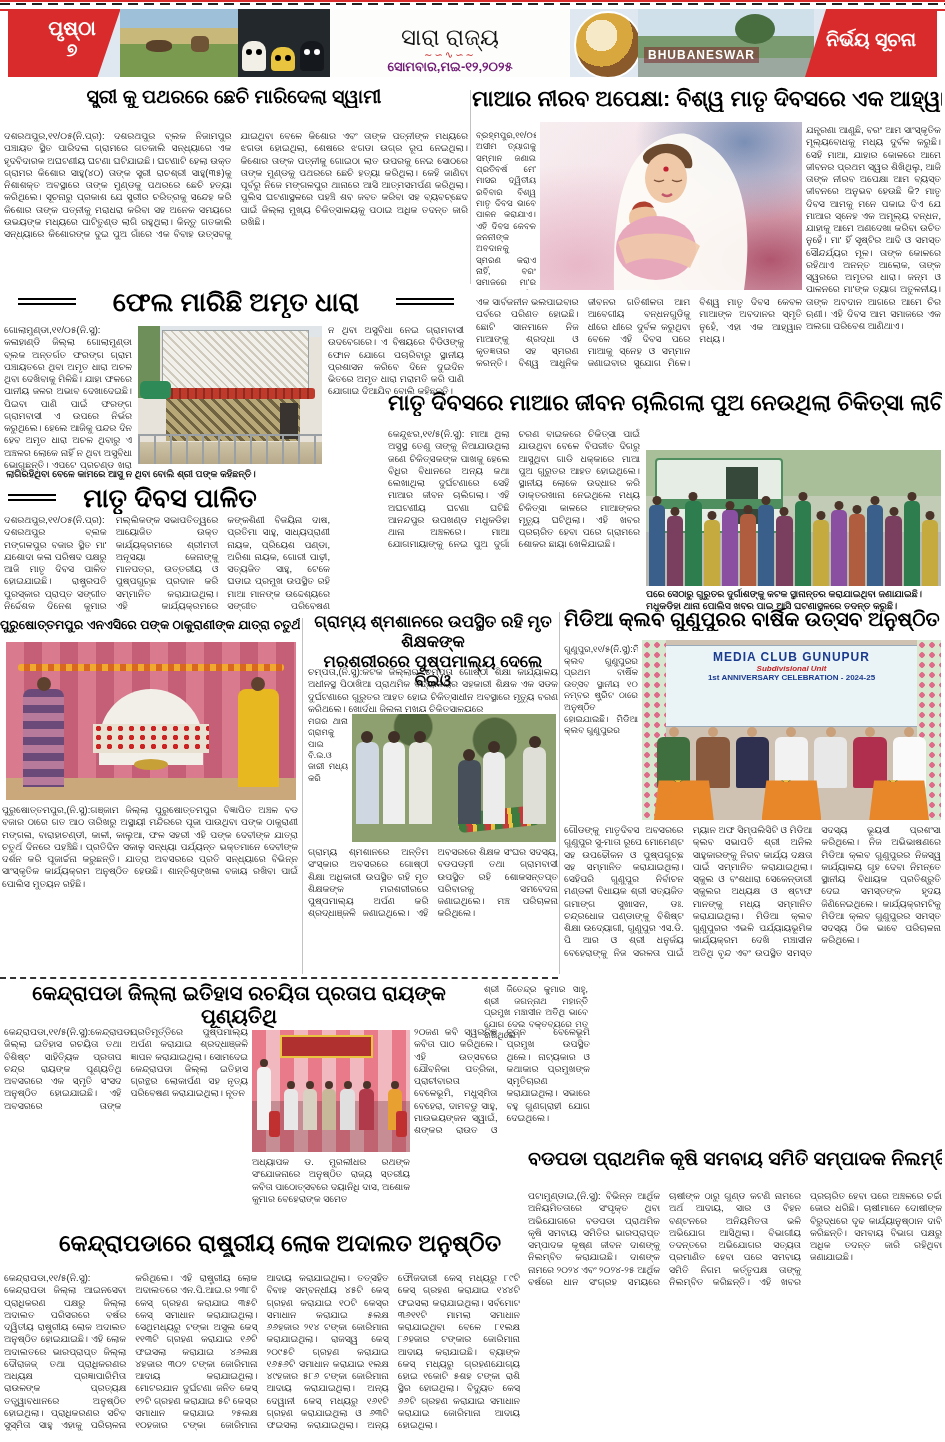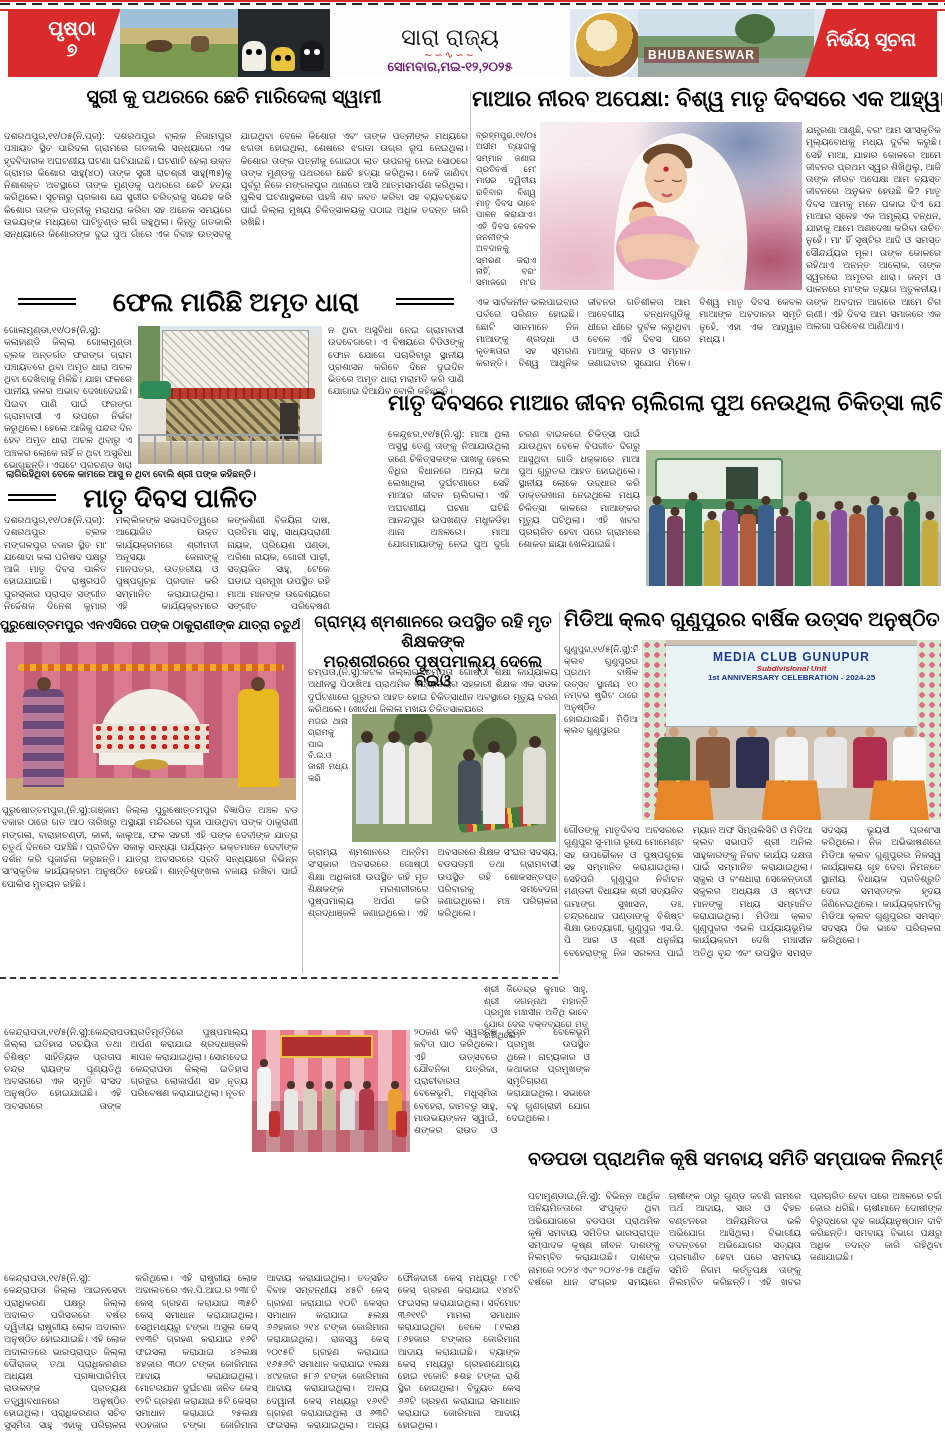--- a/index.html
+++ b/index.html
@@ -263,20 +263,21 @@
       <span class="person"></span>
         <span class="person"></span>
         <span class="person"></span>
         <span class="person"></span>
       <span class="person"></span>
         <span class="person"></span>
         <span class="person"></span>
         <span class="person"></span>
     </div>
   </div>
+  <div class="cap" style="left:646px;top:588px;width:295px;height:28px;">ପରେ ସେଠାରୁ ଗୁରୁତର ଦୁର୍ଗାଶଙ୍କୁ କଟକ ସ୍ଥାନାନ୍ତର କରାଯାଇଥିବା ଜଣାଯାଇଛି। ମଧୁକଡିହା ଥାନା ପୋଲିସ ଖବର ପାଇ ଆସି ଘଟଣାସ୍ଥଳରେ ତଦନ୍ତ କରୁଛି।</div>
 
   <div class="hl" style="left:0px;top:618px;width:300px;font-size:12.5px;">ପୁରୁଷୋତ୍ତମପୁର ଏନଏସିରେ ପଙ୍କ ଠାକୁରାଣୀଙ୍କ ଯାତ୍ରା ଚତୁର୍ଥ ଦିନରେ</div>
   <div class="hl" style="left:562px;top:608px;width:380px;font-size:20px;">ମିଡିଆ କ୍ଲବ ଗୁଣୁପୁରର ବାର୍ଷିକ ଉତ୍ସବ ଅନୁଷ୍ଠିତ</div>
   <div class="hl wrap" style="left:308px;top:612px;width:250px;font-size:16.5px;line-height:1.2;">
     <span>ଗ୍ରାମ୍ୟ ଶ୍ମଶାନରେ ଉପସ୍ଥିତ ରହି ମୃତ ଶିକ୍ଷକଙ୍କ</span><br>
     <span>ମରଶରୀରରେ ପୁଷ୍ପମାଲ୍ୟ ଦେଲେ ବିଇଓ</span>
   </div>
   <div class="vsep" style="left:302px;top:618px;height:356px;"></div>
   <div class="vsep" style="left:559px;top:612px;height:362px;"></div>
 
@@ -323,35 +324,38 @@
         <span class="m-man mm7"></span>
     </div>
     <div class="m-table mt1"></div>
     <div class="m-table mt2"></div>
     <div class="m-table mt3"></div>
   </div>
   <div class="art cols3" style="left:564px;top:824px;width:377px;height:322px;">ଗୌଡଙ୍କୁ ମାତୃଦିବସ ଅବସରରେ ଗୁଣୁପୁର ସୁ-ମାତା ରୂପେ ମୋମେଣ୍ଟ ସହ ଉପଢୌକନ ଓ ପୁଷ୍ପଗୁଚ୍ଛ ସହ ସମ୍ମାନିତ କରାଯାଇଥିଲା। ସେହିପରି ଗୁଣୁପୁର ନିର୍ବାଚନ ମଣ୍ଡଳୀ ବିଧାୟକ ଶ୍ରୀ ସତ୍ୟଜିତ ଗମାଙ୍ଗ ସୁଖାସନ, ଡଃ. ଚନ୍ଦ୍ରଧୋଜ ପଣ୍ଡାଙ୍କୁ ବିଶିଷ୍ଟ ଶିକ୍ଷା ଉଦ୍ୟୋଗୀ, ଗୁଣୁପୁର ଏସ.ଡି. ପି ଆର ଓ ଶ୍ରୀ ଧନୁର୍ଜୟ ବେହେରାଙ୍କୁ ନିଜ ସରଳତା ପାଇଁ ମ୍ୟାନ ଅଫ ସିମ୍ପଲିସିଟି ଓ ମିଡିଆ କ୍ଲବ ସଭାପତି ଶ୍ରୀ ଅନିଲ ସାହୁକାରଙ୍କୁ ନିରବ କାର୍ଯ୍ୟ ଦକ୍ଷତା ପାଇଁ ସମ୍ମାନିତ କରାଯାଇଥିଲା। ସ୍କୁଲ ଓ ବଂଶଧାରା ସେକେନ୍ଡାରୀ ସ୍କୁଲର ଅଧ୍ୟକ୍ଷ ଓ ଷ୍ଟାଫ ମାନଙ୍କୁ ମଧ୍ୟ ସମ୍ମାନିତ କରାଯାଇଥିଲା। ମିଡିଆ କ୍ଲବ ଗୁଣୁପୁରର ଏଭଳି ପର୍ଯ୍ୟାୟଭୂମିକ କାର୍ଯ୍ୟକ୍ରମ ଦେଖି ମଞ୍ଚାସୀନ ଅତିଥି ବୃନ୍ଦ ଏବଂ ଉପସ୍ଥିତ ସମସ୍ତ ସଦସ୍ୟ ଭୂୟସୀ ପ୍ରଶଂସା କରିଥିଲେ। ନିଜ ଅଭିଭାଷଣରେ ମିଡିଆ କ୍ଲବ ଗୁଣୁପୁରର ନିଜସ୍ୱ କାର୍ଯ୍ୟାଳୟ ଗୃହ ଦେବା ନିମନ୍ତେ ସ୍ଥାନୀୟ ବିଧାୟକ ପ୍ରତିଶ୍ରୁତି ଦେଇ ସମସ୍ତଙ୍କ ହୃଦୟ ଜିଣିନେଇଥିଲେ। କାର୍ଯ୍ୟକ୍ରମଟିକୁ ମିଡିଆ କ୍ଲବ ଗୁଣୁପୁରର ସମସ୍ତ ସଦସ୍ୟ ଠିକ ଭାବେ ପରିଚାଳନା କରିଥିଲେ।</div>
 
   <div class="dashrule" style="left:0px;top:977px;width:558px;"></div>
 
+  <div class="hl wrap" style="left:0px;top:982px;width:478px;font-size:20px;line-height:1.15;">କେନ୍ଦ୍ରାପଡା ଜିଲ୍ଲା ଇତିହାସ ରଚୟିତା ପ୍ରତାପ ରାୟଙ୍କ ପୂଣ୍ୟତିଥି</div>
   <div class="art" style="left:484px;top:984px;width:104px;height:160px;font-size:8.8px;">ଶ୍ରୀ ଜିତେନ୍ଦ୍ର କୁମାର ସାହୁ, ଶ୍ରୀ ଜଗନ୍ନାଥ ମହାନ୍ତି ପ୍ରମୁଖ ମଞ୍ଚାସୀନ ଅତିଥି ଭାବେ ଯୋଗ ଦେଇ ବକ୍ତବ୍ୟରେ ମତ ରଖିଥିଲେ।</div>
   <div class="art cols2" style="left:4px;top:1026px;width:244px;height:202px;">କେନ୍ଦ୍ରାପଡା,୧୧/୫(ନି.ସୁ):କେନ୍ଦ୍ରାପଡା ଜିଲ୍ଲା ଇତିହାସ ରଚୟିତା ତଥା ବିଶିଷ୍ଟ ସାହିତ୍ୟିକ ପ୍ରତାପ ଚନ୍ଦ୍ର ରାୟଙ୍କ ପୂଣ୍ୟତିଥି ଅବସରରେ ଏକ ସ୍ମୃତି ସଂସଦ ଅନୁଷ୍ଠିତ ହୋଇଯାଇଛି। ଏହି ଅବସରରେ ତାଙ୍କ ପ୍ରତିମୂର୍ତ୍ତିରେ ପୁଷ୍ପମାଲ୍ୟ ଅର୍ପଣ କରାଯାଇ ଶ୍ରଦ୍ଧାଞ୍ଜଳି ଜ୍ଞାପନ କରାଯାଇଥିଲା। ସୋମଦେଇ କେନ୍ଦ୍ରାପଡା ଜିଲ୍ଲା ଇତିହାସ ଗ୍ରନ୍ଥର ଲୋକାର୍ପଣ ସହ ନୃତ୍ୟ ପରିବେଷଣ କରାଯାଇଥିଲା। ନୂତନ</div>
   <div class="photo" id="ph-pratap" style="left:252px;top:1030px;width:158px;height:122px;">
     <div class="p-banner"></div>
     <div class="p-stage"></div>
     <div class="p-guy pg0"></div>
       <div class="p-guy pg1"></div>
       <div class="p-guy pg2"></div>
     <div class="p-guy pg3"></div>
       <div class="p-guy pg4"></div>
       <div class="p-guy pg5"></div>
       <div class="p-guy pg6"></div>
     <div class="p-chair pc1"></div>
       <div class="p-chair pc2"></div>
   </div>
+  <div class="art" style="left:252px;top:1156px;width:158px;height:72px;">ଅଧ୍ୟାପକ ଡ. ମୁରଲୀଧର ରଥଙ୍କ ସଂଯୋଜନାରେ ଅନୁଷ୍ଠିତ ରାଜ୍ୟ ସ୍ତରୀୟ କବିତା ପାଠୋତ୍ସବରେ ଦୟାନିଧି ଦାସ, ଅଶୋକ କୁମାର ବେହେରାଙ୍କ ସମେତ</div>
   <div class="art cols2" style="left:414px;top:1026px;width:176px;height:118px;">୨୦ଜଣ କବି ସ୍ୱରଚିତ କବିତା ପାଠ କରିଥିଲେ। ଏହି ଉତ୍ସବରେ ଯୌବନିକା ପତ୍ରିକା, ପ୍ରାଚୀବାରତା ବେଳେଭୂମି, ମଧୁସ୍ମିତା ବେହେରା, ଦାମବଡୁ ସାହୁ, ମାଉଭୟଙ୍ଜନ ସ୍ୱାଇଁ, ଶଙ୍କର ରାଉତ ଓ ନୂତନ ବେଳେଭୂମି ପ୍ରମୁଖ ଉପସ୍ଥିତ ଥିଲେ। ନାଟ୍ୟକାର ଓ କଥାକାର ପ୍ରମୁଖଙ୍କ ସ୍ମୃତିଚାରଣ କରାଯାଇଥିଲା। ସଭାରେ ବହୁ ଗୁଣଗ୍ରାହୀ ଯୋଗ ଦେଇଥିଲେ।</div>
 
   <div class="hl" style="left:528px;top:1148px;width:414px;font-size:19px;">ବଡପଡା ପ୍ରାଥମିକ କୃଷି ସମବାୟ ସମିତି ସମ୍ପାଦକ ନିଲମ୍ବିତ</div>
   <div class="art cols3" style="left:528px;top:1190px;width:414px;height:246px;">ପଟାମୁଣ୍ଡାଇ,(ନି.ସୁ): ବିଭିନ୍ନ ଆର୍ଥିକ ଅନିୟମିତତାରେ ସଂପୃକ୍ତ ଥିବା ଅଭିଯୋଗରେ ବଡପଡା ପ୍ରାଥମିକ କୃଷି ସମବାୟ ସମିତିର ଭାରପ୍ରାପ୍ତ ସମ୍ପାଦକ କୃଷ୍ଣ ଜୀବନ ଦାଶଙ୍କୁ ନିଲମ୍ବିତ କରାଯାଇଛି। ଦାଶଙ୍କ ନାମରେ ୨୦୨୪ ଏବଂ ୨୦୨୪-୨୫ ଆର୍ଥିକ ବର୍ଷରେ ଧାନ ସଂଗ୍ରହ ସମୟରେ ଚାଷୀଙ୍କ ଠାରୁ ଗୁଣ୍ଡ କଟଣି ନାମରେ ଅର୍ଥ ଆଦାୟ, ସାର ଓ ବିହନ ବଣ୍ଟନରେ ଅନିୟମିତତା ଭଳି ଅଭିଯୋଗ ଆସିଥିଲା। ବିଭାଗୀୟ ତଦନ୍ତରେ ଅଭିଯୋଗର ସତ୍ୟତା ପ୍ରମାଣିତ ହେବା ପରେ ସମବାୟ ସମିତି ନିଗମ କର୍ତ୍ତୃପକ୍ଷ ତାଙ୍କୁ ନିଲମ୍ବିତ କରିଛନ୍ତି। ଏହି ଖବର ପ୍ରଚାରିତ ହେବା ପରେ ଅଞ୍ଚଳରେ ଚର୍ଚ୍ଚା ଜୋର ଧରିଛି। ଚାଷୀମାନେ ଦୋଷୀଙ୍କ ବିରୁଦ୍ଧରେ ଦୃଢ କାର୍ଯ୍ୟାନୁଷ୍ଠାନ ଦାବି କରିଛନ୍ତି। ସମବାୟ ବିଭାଗ ପକ୍ଷରୁ ଅଧିକ ତଦନ୍ତ ଜାରି ରହିଥିବା ଜଣାଯାଇଛି।</div>
 
+  <div class="hl" style="left:24px;top:1230px;width:512px;font-size:23px;">କେନ୍ଦ୍ରାପଡାରେ ରାଷ୍ଟ୍ରୀୟ ଲୋକ ଅଦାଲତ ଅନୁଷ୍ଠିତ</div>
   <div class="art cols4" style="left:4px;top:1272px;width:516px;height:166px;">କେନ୍ଦ୍ରାପଡା,୧୧/୫(ନି.ସୁ): କେନ୍ଦ୍ରାପଡା ଜିଲ୍ଲା ଆଇନସେବା ପ୍ରାଧିକରଣ ପକ୍ଷରୁ ଜିଲ୍ଲା ଅଦାଲତ ପରିସରରେ ବର୍ଷର ଦ୍ୱିତୀୟ ରାଷ୍ଟ୍ରୀୟ ଲୋକ ଅଦାଲତ ଅନୁଷ୍ଠିତ ହୋଇଯାଇଛି। ଏହି ଲୋକ ଅଦାଲତରେ ଭାରପ୍ରାପ୍ତ ଜିଲ୍ଲା ଦୌରାଜଜ୍ ତଥା ପ୍ରାଧିକରଣର ଅଧ୍ୟକ୍ଷ ପ୍ରଜ୍ଞାପାରିମିତା ରାଉଳଙ୍କ ପ୍ରତ୍ୟକ୍ଷ ତତ୍ତ୍ୱାବଧାନରେ ଅନୁଷ୍ଠିତ ହୋଇଥିଲା। ପ୍ରାଧିକରଣର ସଚିବ ସୁସ୍ମିତା ସାହୁ ଏହାକୁ ପରିଚାଳନା କରିଥିଲେ। ଏହି ରାଷ୍ଟ୍ରୀୟ ଲୋକ ଅଦାଲତରେ ଏନ.ପି.ଆଇ.ର ୨୩୮ଟି କେସ୍ ଗ୍ରହଣ କରାଯାଇ ୩୫ଟି କେସ୍ ସମାଧାନ କରାଯାଇଥିଲା। ସେଥିମଧ୍ୟରୁ ଟଙ୍କା ଅସୁଲ କେସ୍ ୧୧୩ଟି ଗ୍ରହଣ କରାଯାଇ ୧୬ଟି ଫଇସଲା କରାଯାଇ ୪୬ଲକ୍ଷ ୪ହଜାର ୩୦୨ ଟଙ୍କା ଜୋରିମାନା ଆଦାୟ କରାଯାଇଥିଲା। ମୋଟରଯାନ ଦୁର୍ଘଟଣା ଜନିତ କେସ୍ ୧୨ଟି ଗ୍ରହଣ କରାଯାଇ ୫ଟି କେସ୍‌ର ସମାଧାନ କରାଯାଇ ୨୫ଲକ୍ଷ ୧୦ହଜାର ଟଙ୍କା ଜୋରିମାନା ଆଦାୟ କରାଯାଇଥିଲା। ତତ୍‌ସହିତ ବିବାହ ସମ୍ବନ୍ଧୀୟ ୪୫ଟି କେସ୍ ଗ୍ରହଣ କରାଯାଇ ୧୦ଟି କେସ୍‌ର ସମାଧାନ କରାଯାଇ ୫ଲକ୍ଷ ୬୬ହଜାର ୨୧୪ ଟଙ୍କା ଜୋରିମାନା କରାଯାଇଥିଲା। ରାଜସ୍ୱ କେସ୍ ୨୦୯୫ଟି ଗ୍ରହଣ କରାଯାଇ ୧୬୫୬ଟି ସମାଧାନ କରାଯାଇ ୧ଲକ୍ଷ ୪୯ହଜାର ୫୮୬ ଟଙ୍କା ଜୋରିମାନା ଆଦାୟ କରାଯାଇଥିଲା। ଅନ୍ୟ ଦେୱାନୀ କେସ୍ ମଧ୍ୟରୁ ୧୬୧ଟି ଗ୍ରହଣ କରାଯାଇଥିଲା ଓ ୬୩ଟି ଫଇସଲା କରାଯାଇଥିଲା। ଅନ୍ୟ ଫୌଜଦାରୀ କେସ୍ ମଧ୍ୟରୁ ୮୯ଟି କେସ୍ ଗ୍ରହଣ କରାଯାଇ ୧୪୪ଟି ଫଇସଲା କରାଯାଇଥିଲା। ସର୍ବମୋଟ ୩୬୧୧ଟି ମାମଲା ସମାଧାନ କରାଯାଇଥିବା ବେଳେ ୮୧ଲକ୍ଷ ୮୬ହଜାର ଟଙ୍କାର ଜୋରିମାନା ଆଦାୟ କରାଯାଇଛି। ବ୍ୟାଙ୍କ କେସ୍ ମଧ୍ୟରୁ ଗ୍ରହଣଯୋଗ୍ୟ ହୋଇ ୧କୋଟି ୫ଶହ ଟଙ୍କା ରାଶି ସ୍ଥିର ହୋଇଥିଲା। ବିଦ୍ୟୁତ କେସ୍ ୬୬ଟି ଗ୍ରହଣ କରାଯାଇ ସମାଧାନ କରାଯାଇ ଜୋରିମାନା ଆଦାୟ ହୋଇଥିଲା।</div>
 
 </div>
 
 </body></html>

